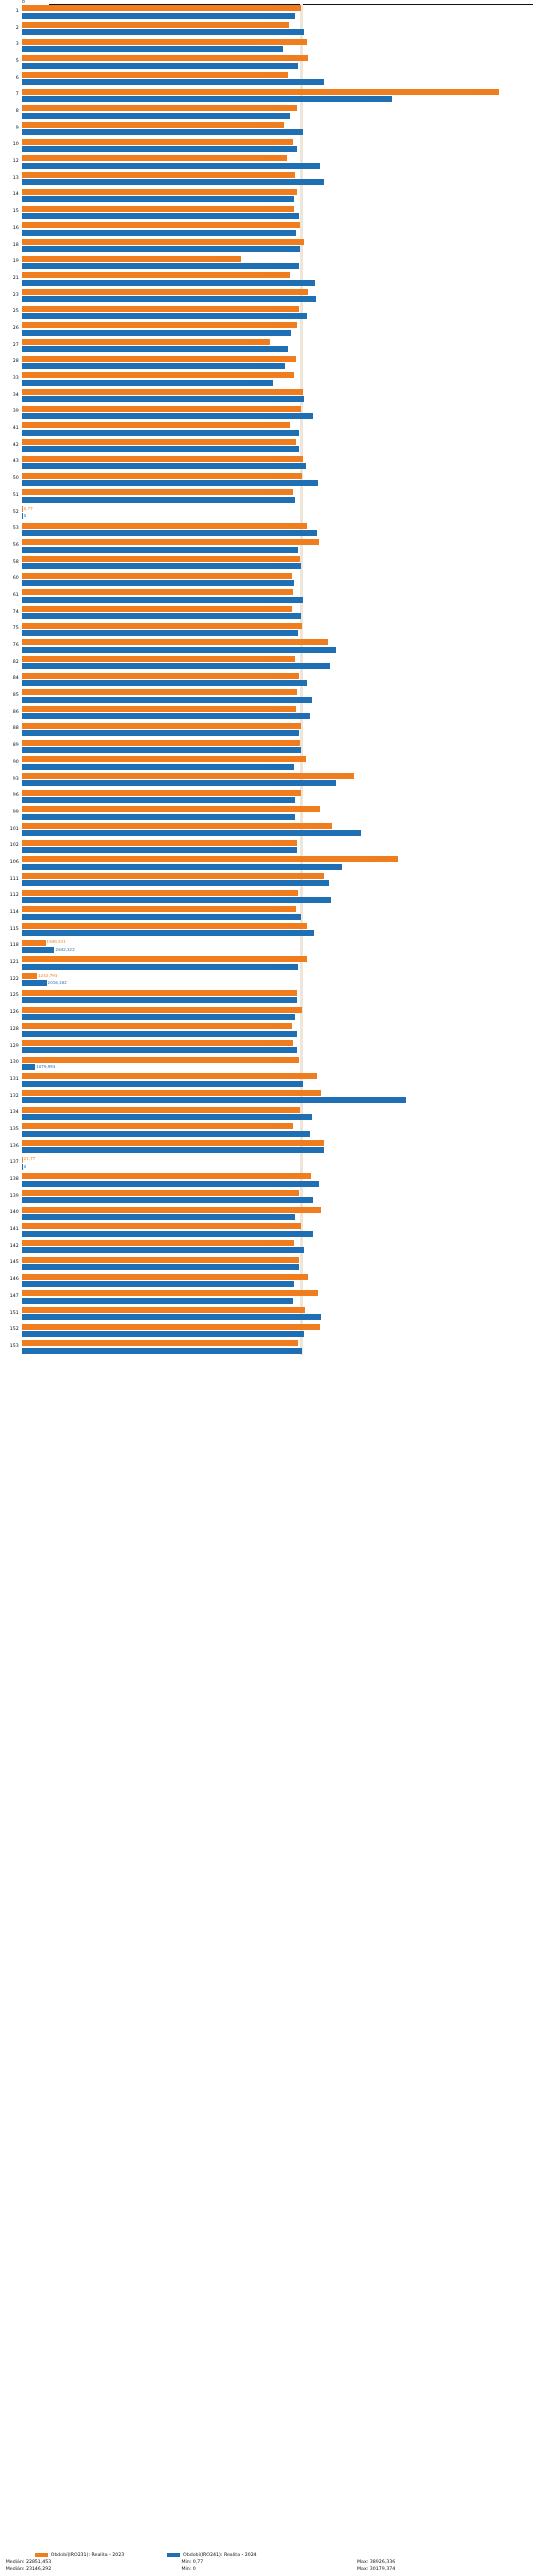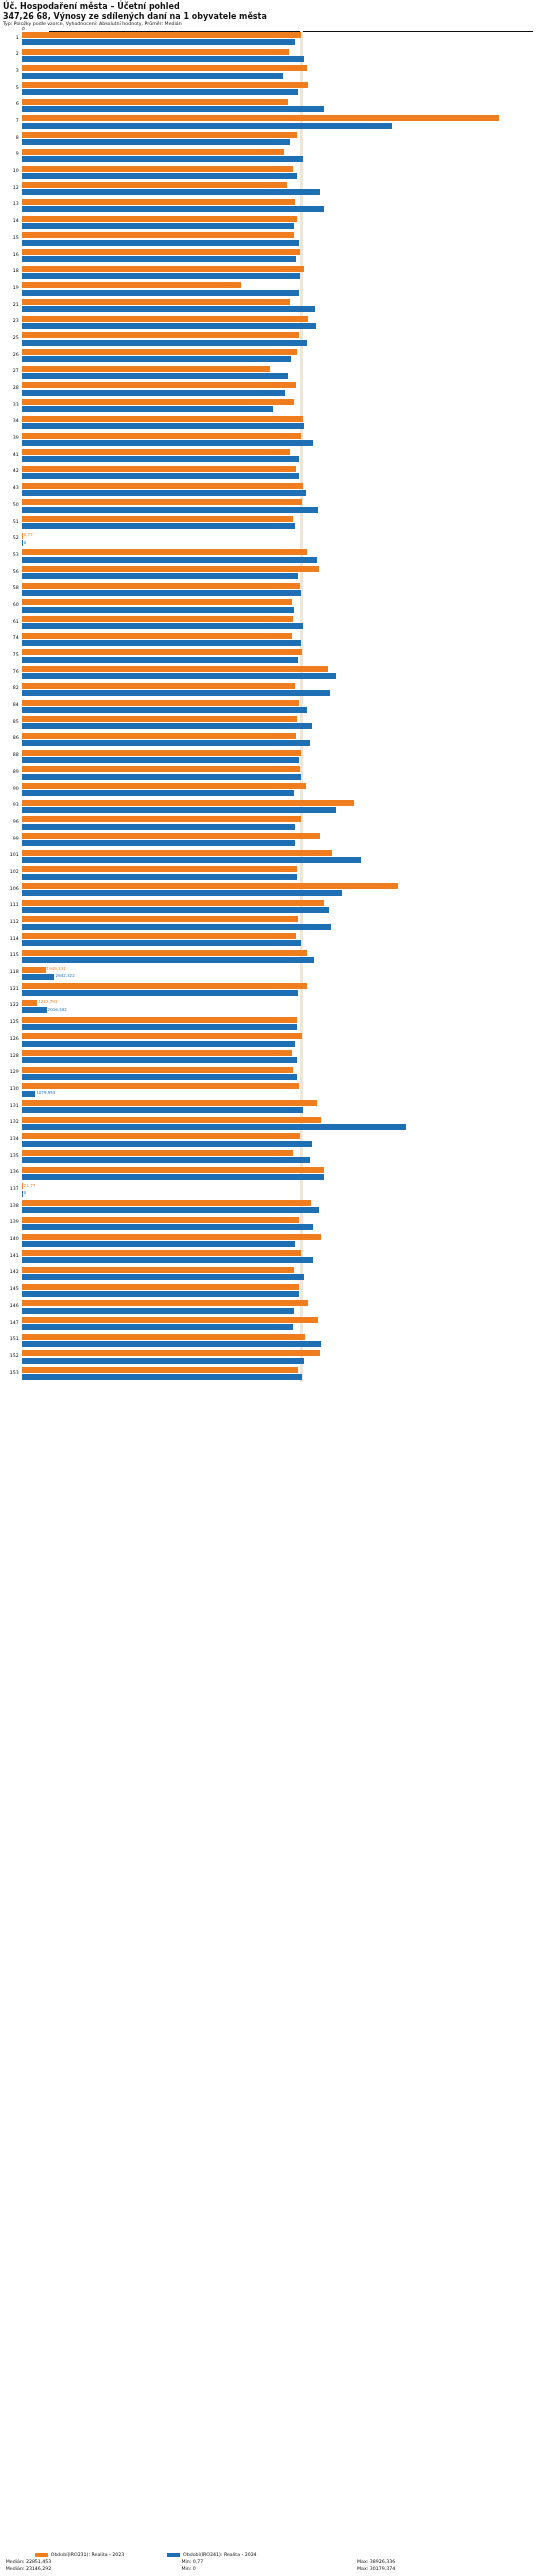--- a/index.html
+++ b/index.html
@@ -73,25 +73,20 @@
   .swatch { width:13px; height:3.6px; display:inline-block; }
   .stats { display:flex; }
   .stats-col { width:33.3%; line-height:1.45; }
   .stats-col div { white-space:nowrap; }
 </style>
 </head>
 <body>
 
 <div id="root">
 
-  <div class="header">
-    <div class="title">Úč. Hospodaření města – Účetní pohled</div>
-    <div class="subtitle">347,26 68, Výnosy ze sdílených daní na 1 obyvatele města</div>
-    <div class="meta">Typ: Položky podle vzorce, Vyhodnocení: Absolutní hodnoty, Průměr: Medián</div>
-  </div>
 
   <div class="plot" id="plot">
     <div class="axis-top-line"></div>
     <div class="axis-zero-label" id="zeroLabel" style="left: 22px; top: -5px;">0</div>
     <div class="vmedian" id="medianBand" style="left: 300px; height: 1351px;"></div>
     <div class="rows" id="rows">
         <div class="grp">
           <div class="ylabel">1</div>
           <div class="bar b2023" style="width: 279px;">
             <span class="blabel" style="left: auto; right: 1.4px;">22761,768</span>

